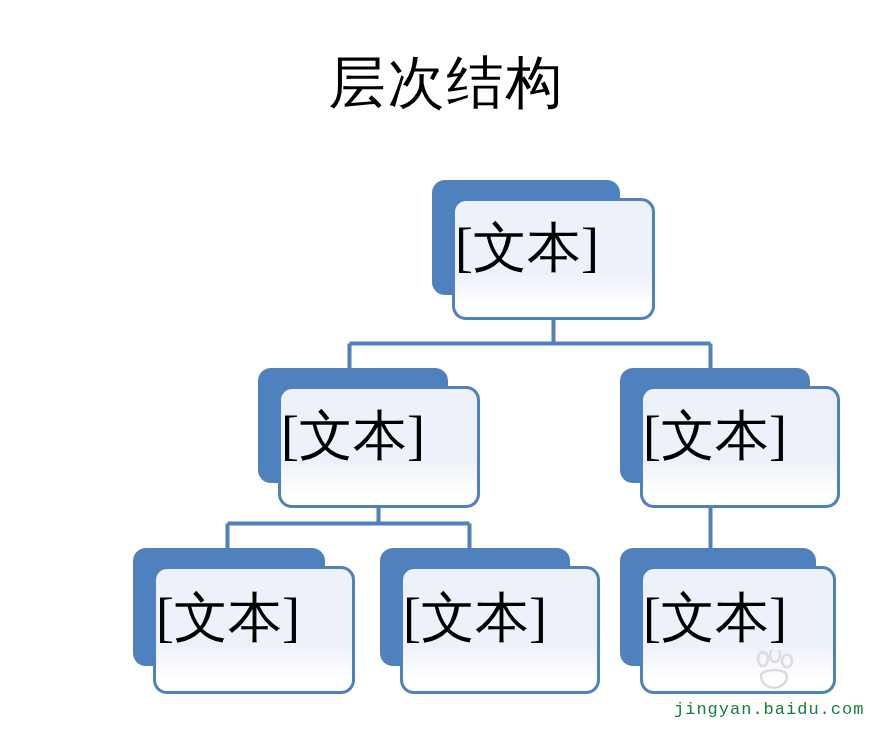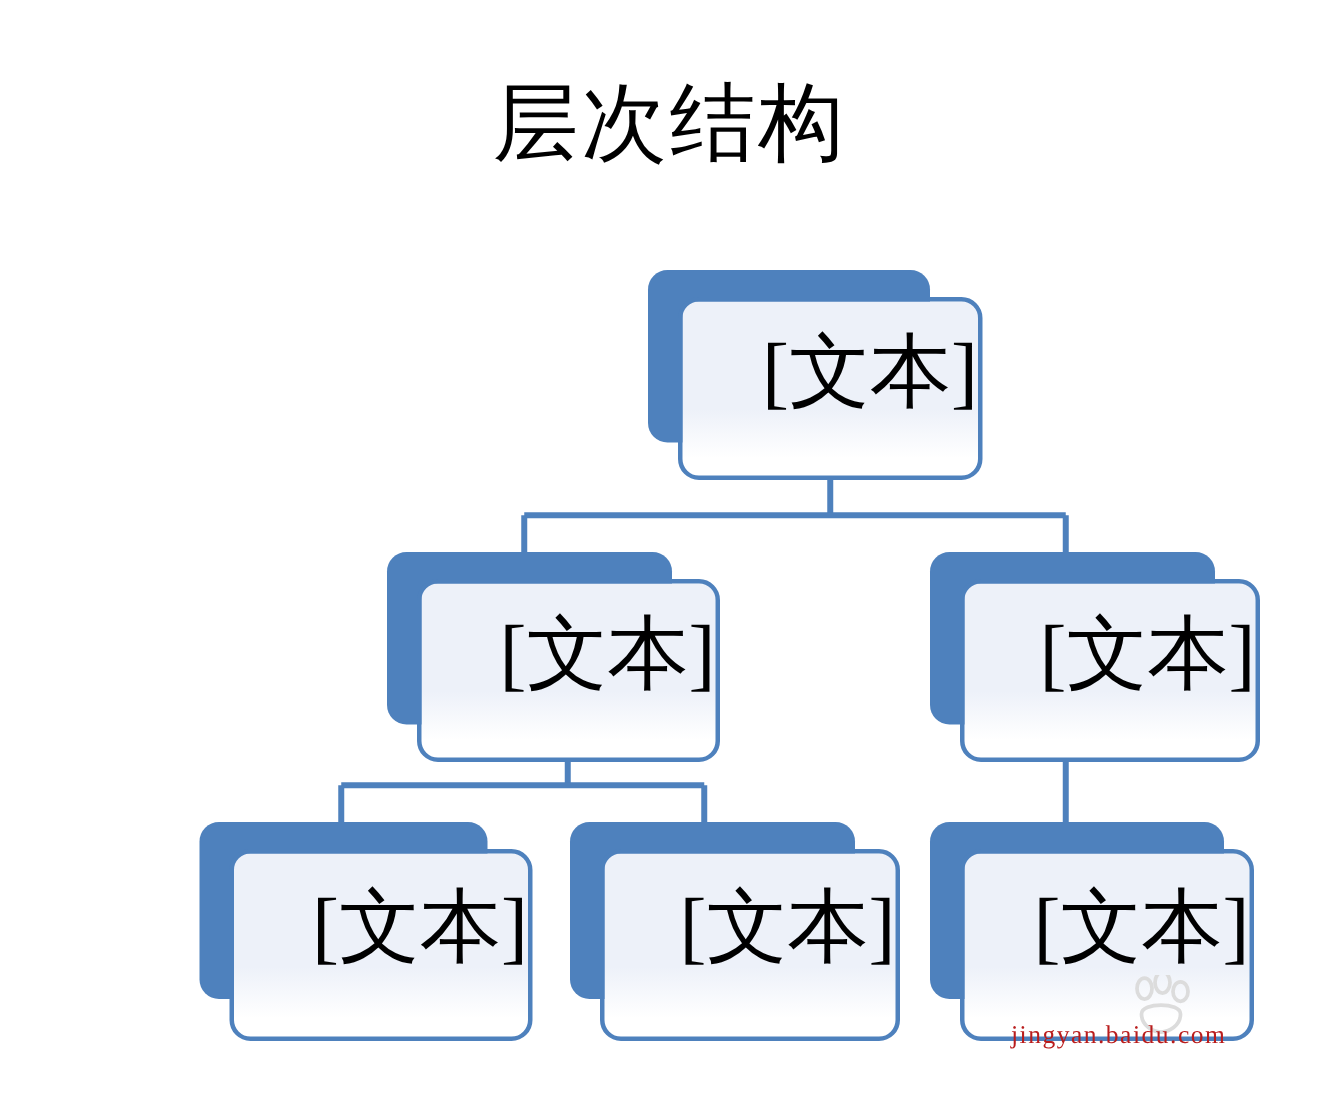--- a/index.html
+++ b/index.html
@@ -66,21 +66,21 @@
     border: 3px solid #4E81BD;
     background: linear-gradient(to bottom,
                 #EDF1F9 0%,
                 #EDF1F9 62%,
                 #F6F8FC 76%,
                 #FFFFFF 90%,
                 #FFFFFF 100%);
     box-sizing: border-box;
     display: flex;
     align-items: flex-start;
-    justify-content: flex-end;
+    justify-content: flex-start;
   }
   .node-label {
     font-family: "Liberation Serif", "DejaVu Serif", serif;
     font-size: 54px;
     line-height: 1;
     color: #000000;
     white-space: nowrap;
     user-select: none;
   }
 
@@ -141,25 +141,25 @@
   .wm-paw {
     position: absolute;
     left: 83px;
     top: 2px;
     width: 46px;
     height: 40px;
   }
   .wm-sub {
     position: absolute;
     left: 6px;
-    top: 32px;
-    font-family: Liberation Serif, serif;
+    top: 52px;
+    font-family: Liberation Mono, monospace;
     font-size: 17px;
     letter-spacing: 1px;
-    color: #b91c1c;
+    color: #15803d;
     white-space: nowrap;
   }
 </style>
 </head>
 <body>
 
 <div id="canvas">
 
   <div class="diagram-title">层次结构</div>
 

